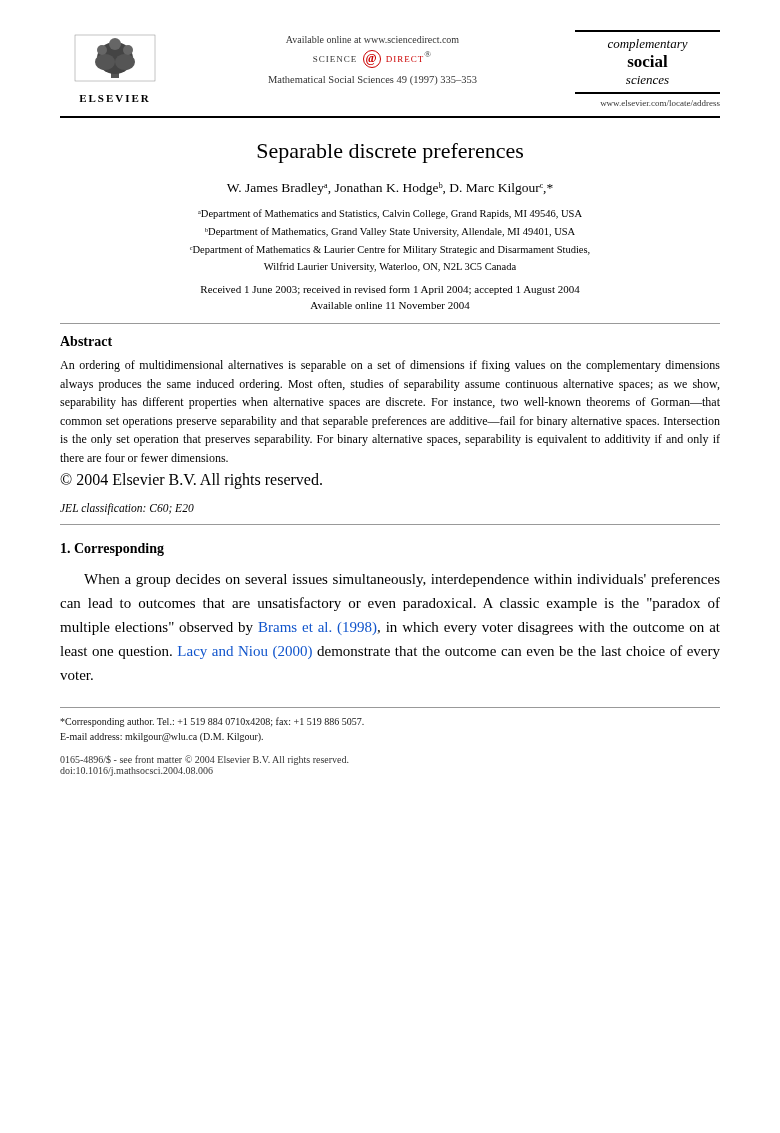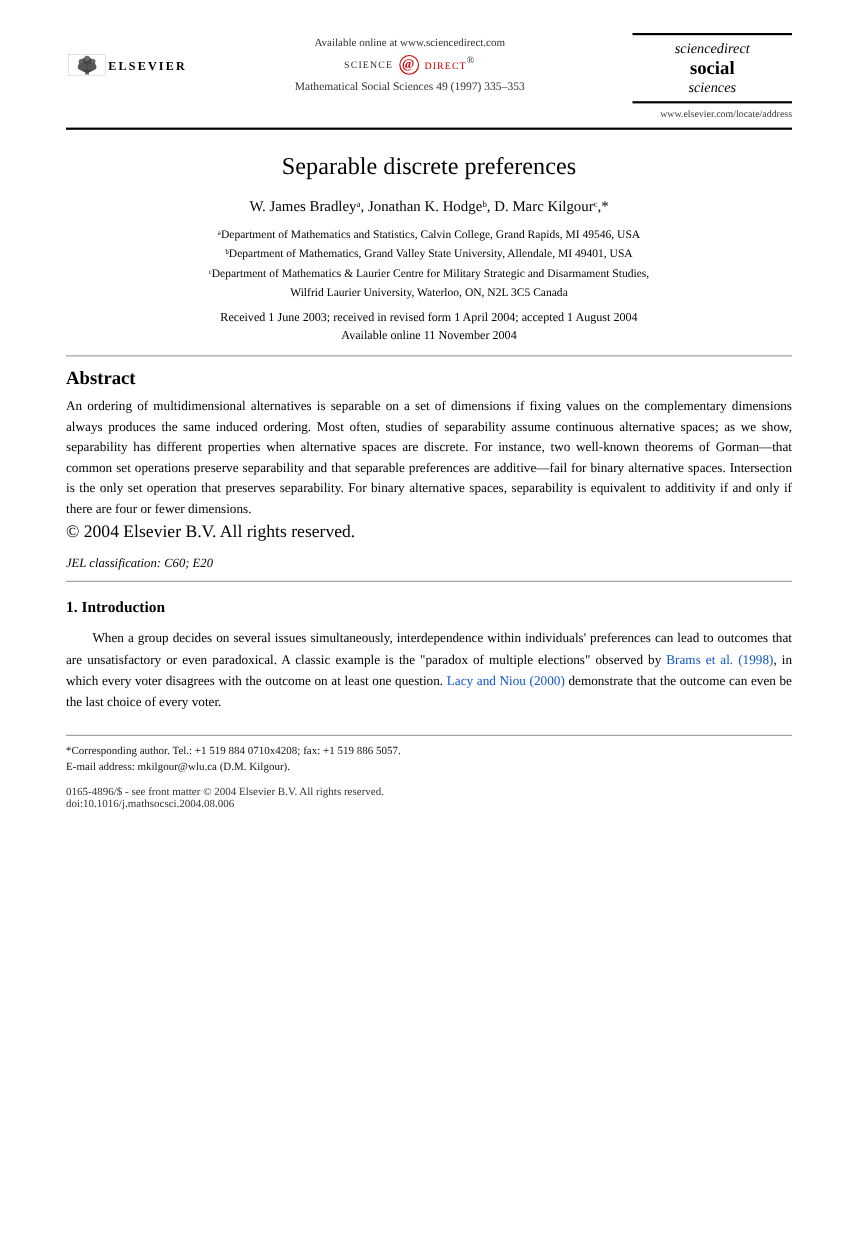--- a/index.html
+++ b/index.html
@@ -24,21 +24,21 @@
       display: flex;
       align-items: flex-start;
       justify-content: space-between;
       border-bottom: 2px solid #000;
       padding-bottom: 8px;
       margin-bottom: 4px;
     }
     .header-left {
       width: 110px;
       display: flex;
-      flex-direction: row;
+      flex-direction: column;
       align-items: center;
       text-align: center;
     }
     .elsevier-logo {
       width: 90px;
       height: 60px;
     }
     .elsevier-text {
       font-size: 11px;
       letter-spacing: 2px;
@@ -153,21 +153,21 @@
       border-top: 1px solid #999;
       margin: 10px 0;
     }
 
     
     .abstract-section {
       margin-bottom: 10px;
     }
     .abstract-title {
       font-weight: bold;
-      font-size: 17px;
+      font-size: 14px;
       margin-bottom: 6px;
     }
     .abstract-text {
       font-size: 12px;
       line-height: 1.55;
       text-align: justify;
     }
     .copyright {
       font-size: 16px;
       margin-top: 4px;
@@ -195,21 +195,21 @@
     
     .section {
       margin-top: 16px;
     }
     .section-title {
       font-size: 14px;
       font-weight: bold;
       margin-bottom: 10px;
     }
     .section-text {
-      font-size: 12px;
+      font-size: 15px;
       line-height: 1.6;
       text-align: justify;
     }
     .section-text p {
       margin-bottom: 8px;
       text-indent: 24px;
     }
     .link-text {
       color: #1155cc;
       text-decoration: none;
@@ -266,21 +266,21 @@
       <div class="sciencedirect-logo">
         <span class="science">science</span>
         <span class="at-symbol">@</span>
         <span class="direct">direct</span><sup>®</sup>
       </div>
       <div class="journal-name-center">Mathematical Social Sciences 49 (1997) 335–353</div>
     </div>
 
     <div class="header-right">
       <div class="journal-brand">
-        <div class="math">sciencedirect</div>
+        <div class="math">complementary</div>
         <div class="social">social</div>
         <div class="sciences">sciences</div>
       </div>
       <div class="journal-url">www.elsevier.com/locate/address</div>
     </div>
   </div>
 
   <div class="article-header">
     <h1 class="article-title">Separable discrete preferences</h1>
     <div class="authors">W. James Bradleyᵃ, Jonathan K. Hodgeᵇ, D. Marc Kilgourᶜ,*</div>
@@ -309,21 +309,21 @@
   <div class="jel">
     <span class="jel-label">JEL classification:</span>
     <span>C60; E20</span>
   </div>
 
   <hr class="divider">
 
   <div class="section">
     <div class="section-title">
       <span>1.</span>
-      <span>Introduction</span>
+      <span>Corresponding</span>
     </div>
     <div class="section-text">
       <p>
         When a group decides on several issues simultaneously, interdependence within individuals' preferences can lead to outcomes that are unsatisfactory or even paradoxical. A classic example is the "paradox of multiple elections" observed by <a class="link-text">Brams et al. (1998)</a>, in which every voter disagrees with the outcome on at least one question. <a class="link-text">Lacy and Niou (2000)</a> demonstrate that the outcome can even be the last choice of every voter.
       </p>
     </div>
   </div>
 
   <hr class="footer-divider">
 

